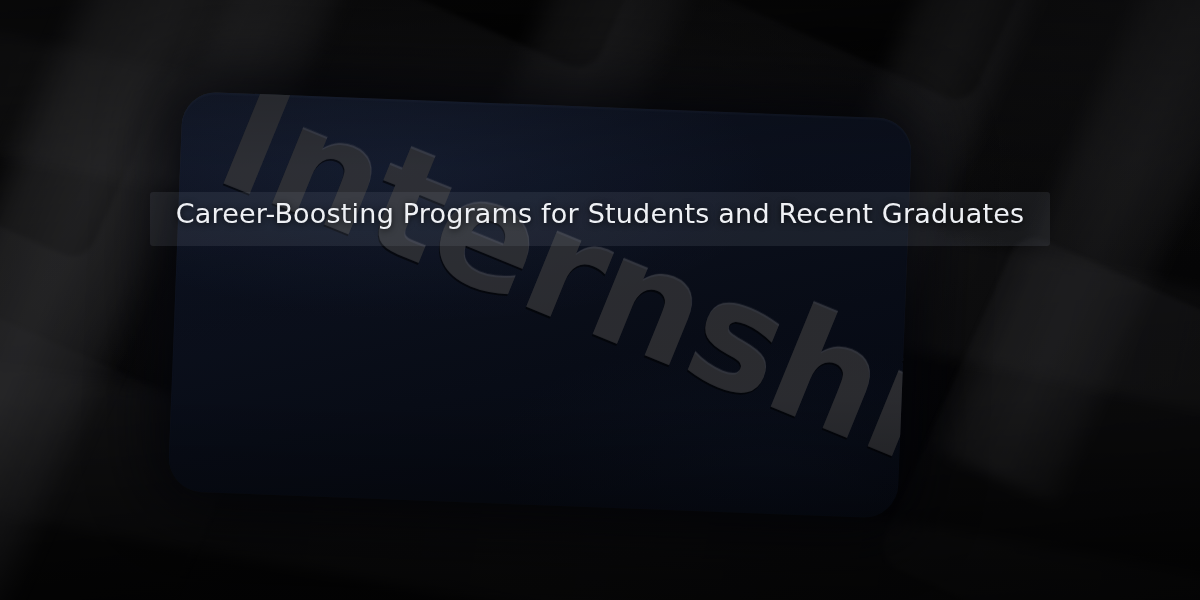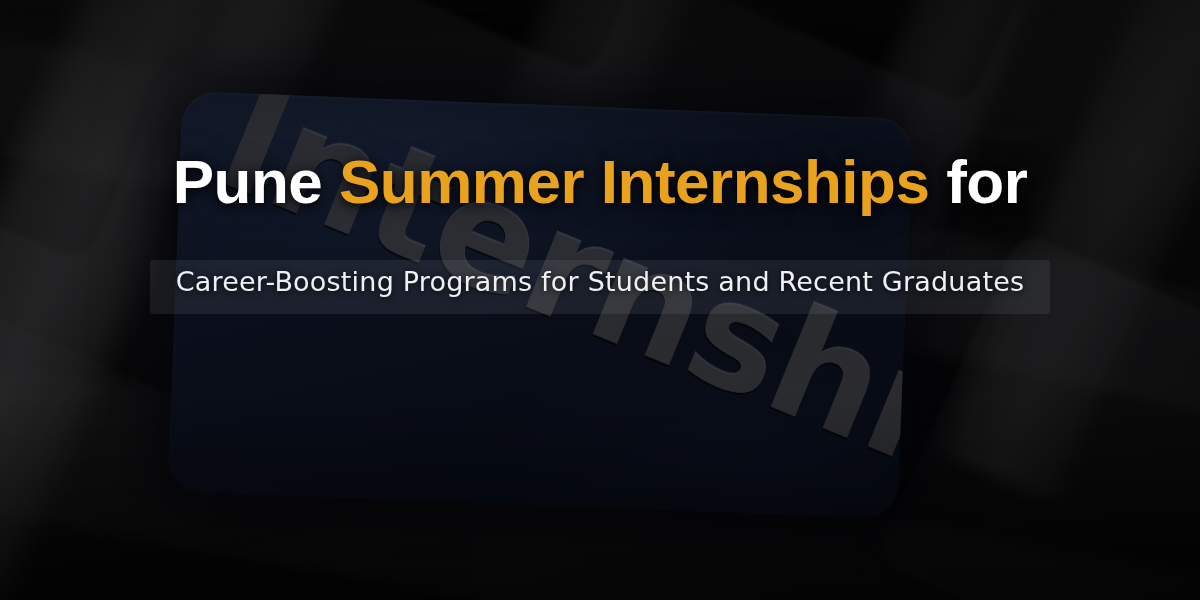--- a/index.html
+++ b/index.html
@@ -180,21 +180,20 @@
       <div class="hero-key-sheen"></div>
       <div class="hero-key-label">Internship</div>
     </div>
 
     <div class="scrim"></div>
   </div>
 
   <div class="content">
 
     <h1 class="headline">
-      <span class="line"><span>Pune </span><span class="hl-accent">Summer Internships</span><span> for</span></span>
     </h1>
 
     <div class="subtitle-wrap">
       <p class="subtitle">Career-Boosting Programs for Students and Recent Graduates</p>
     </div>
 
   </div>
 </div>
 
 </body></html>

